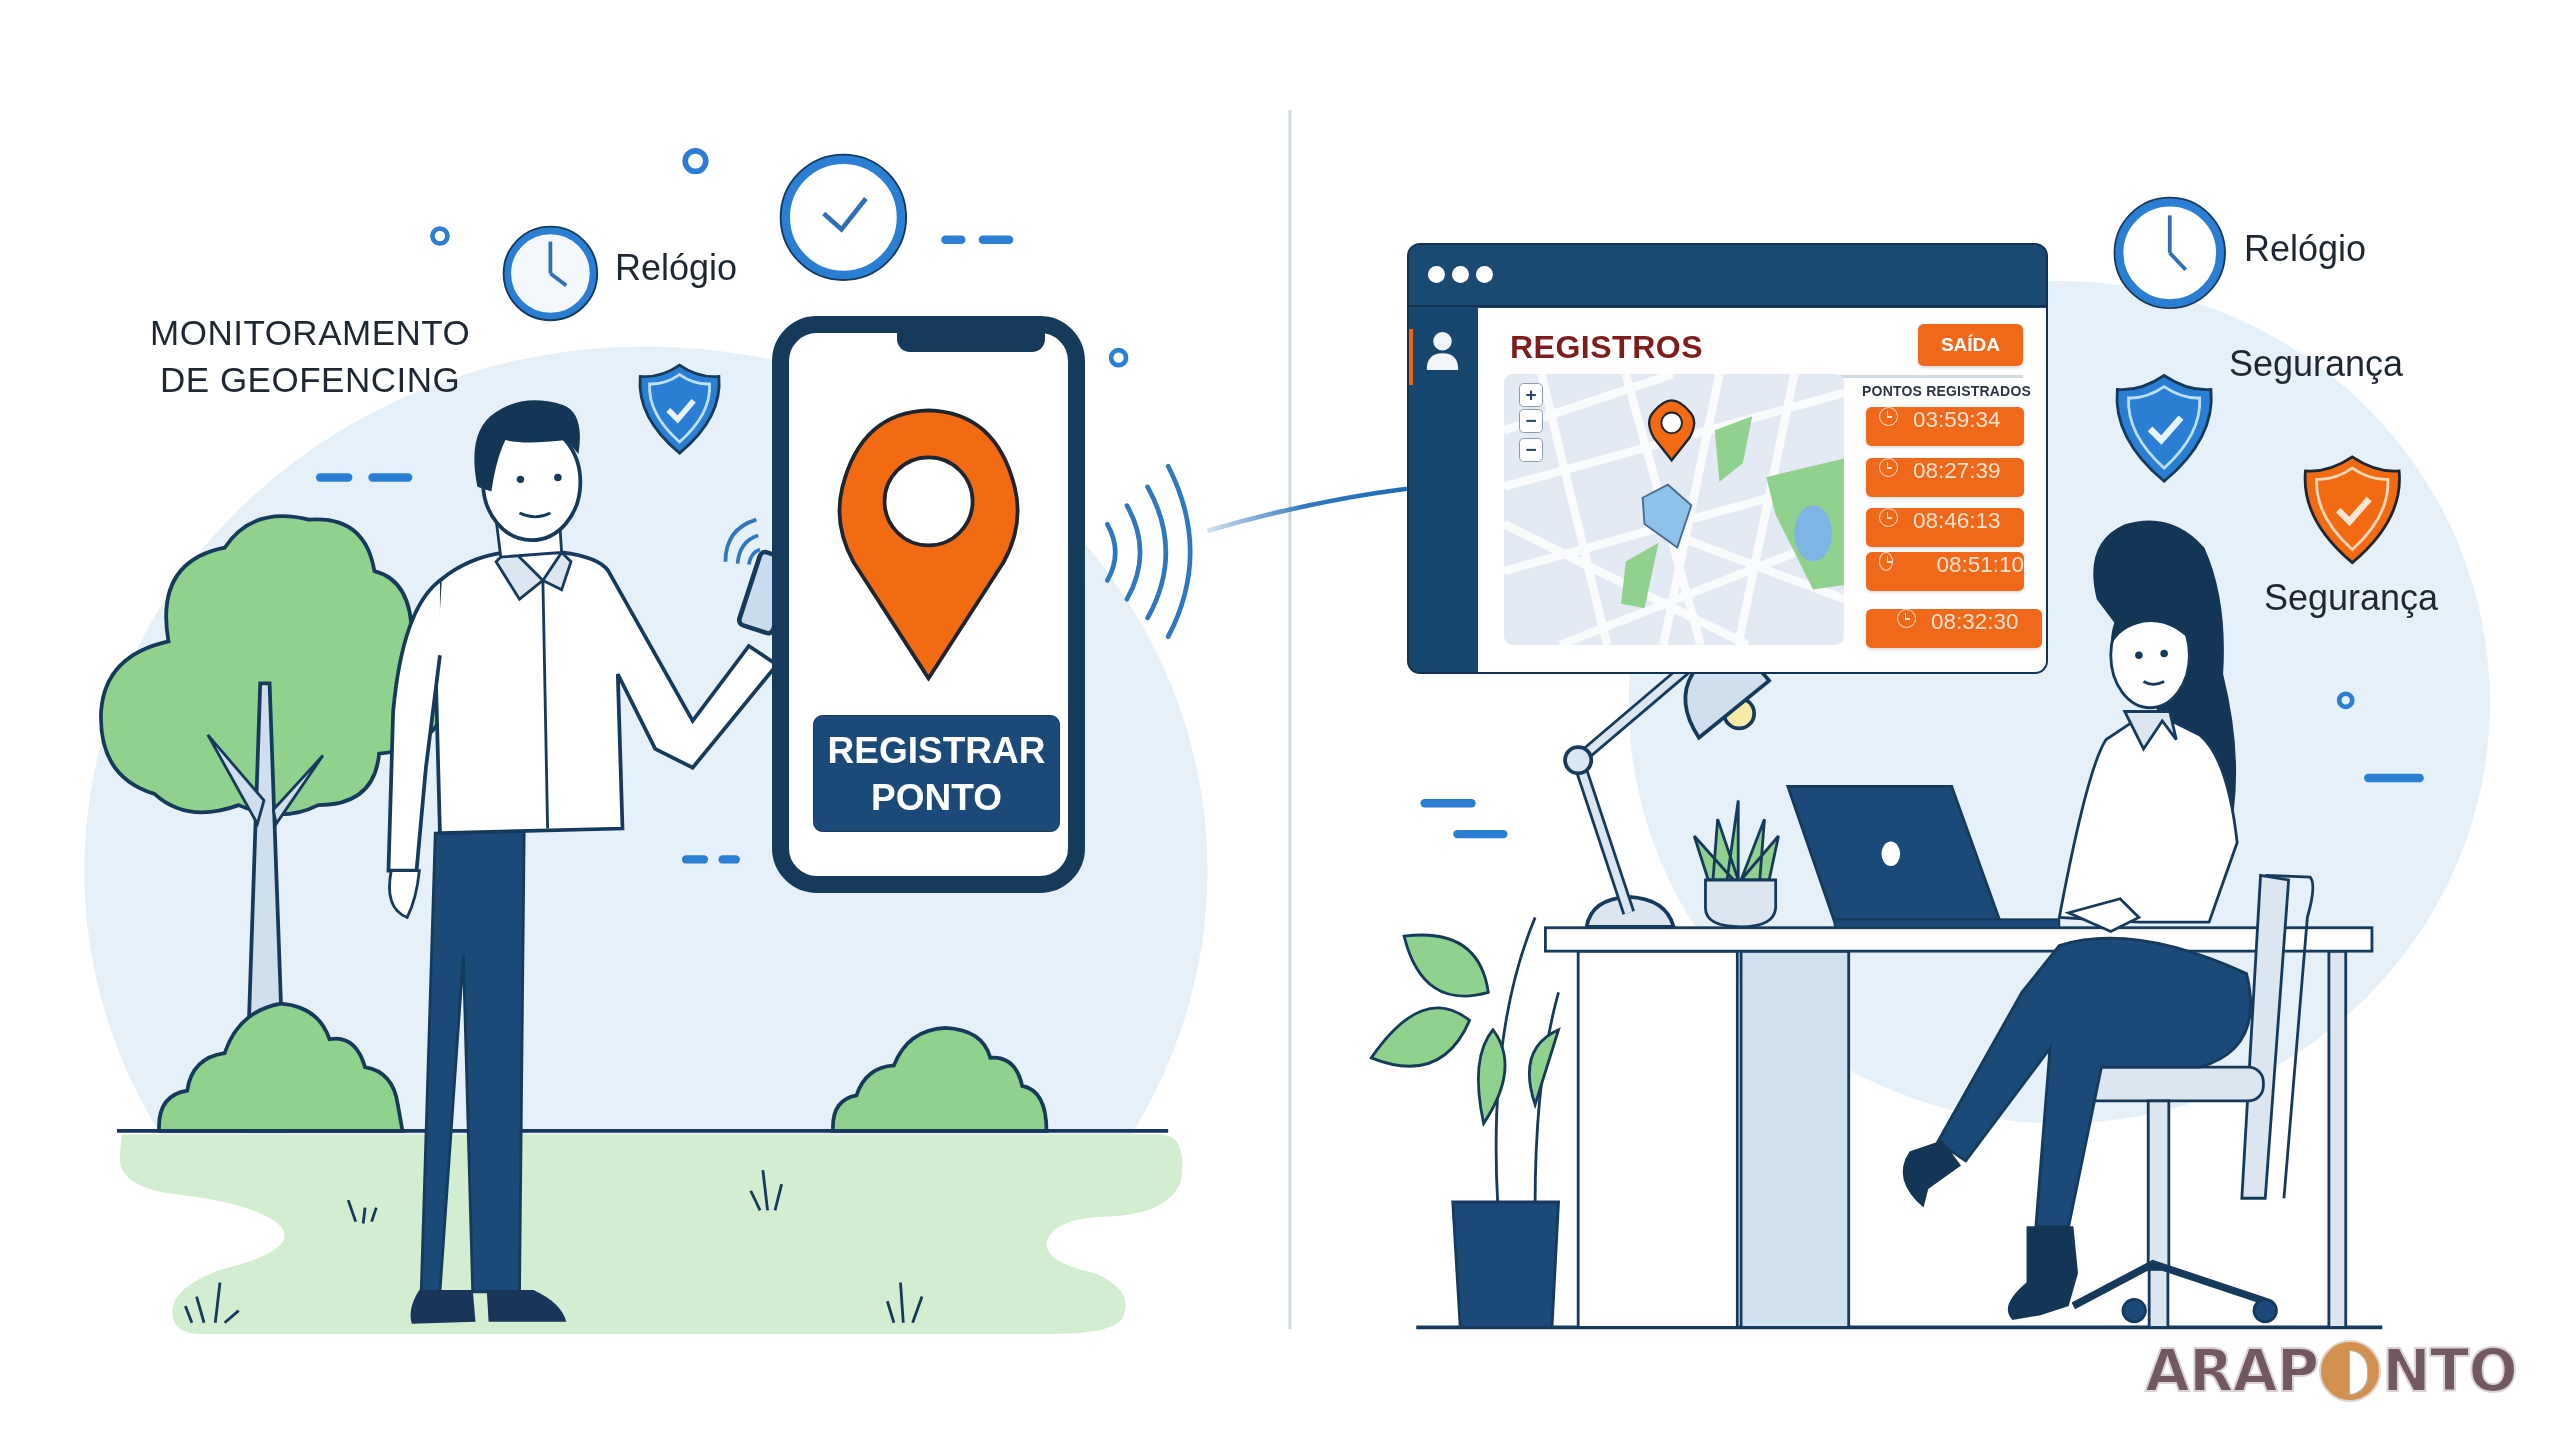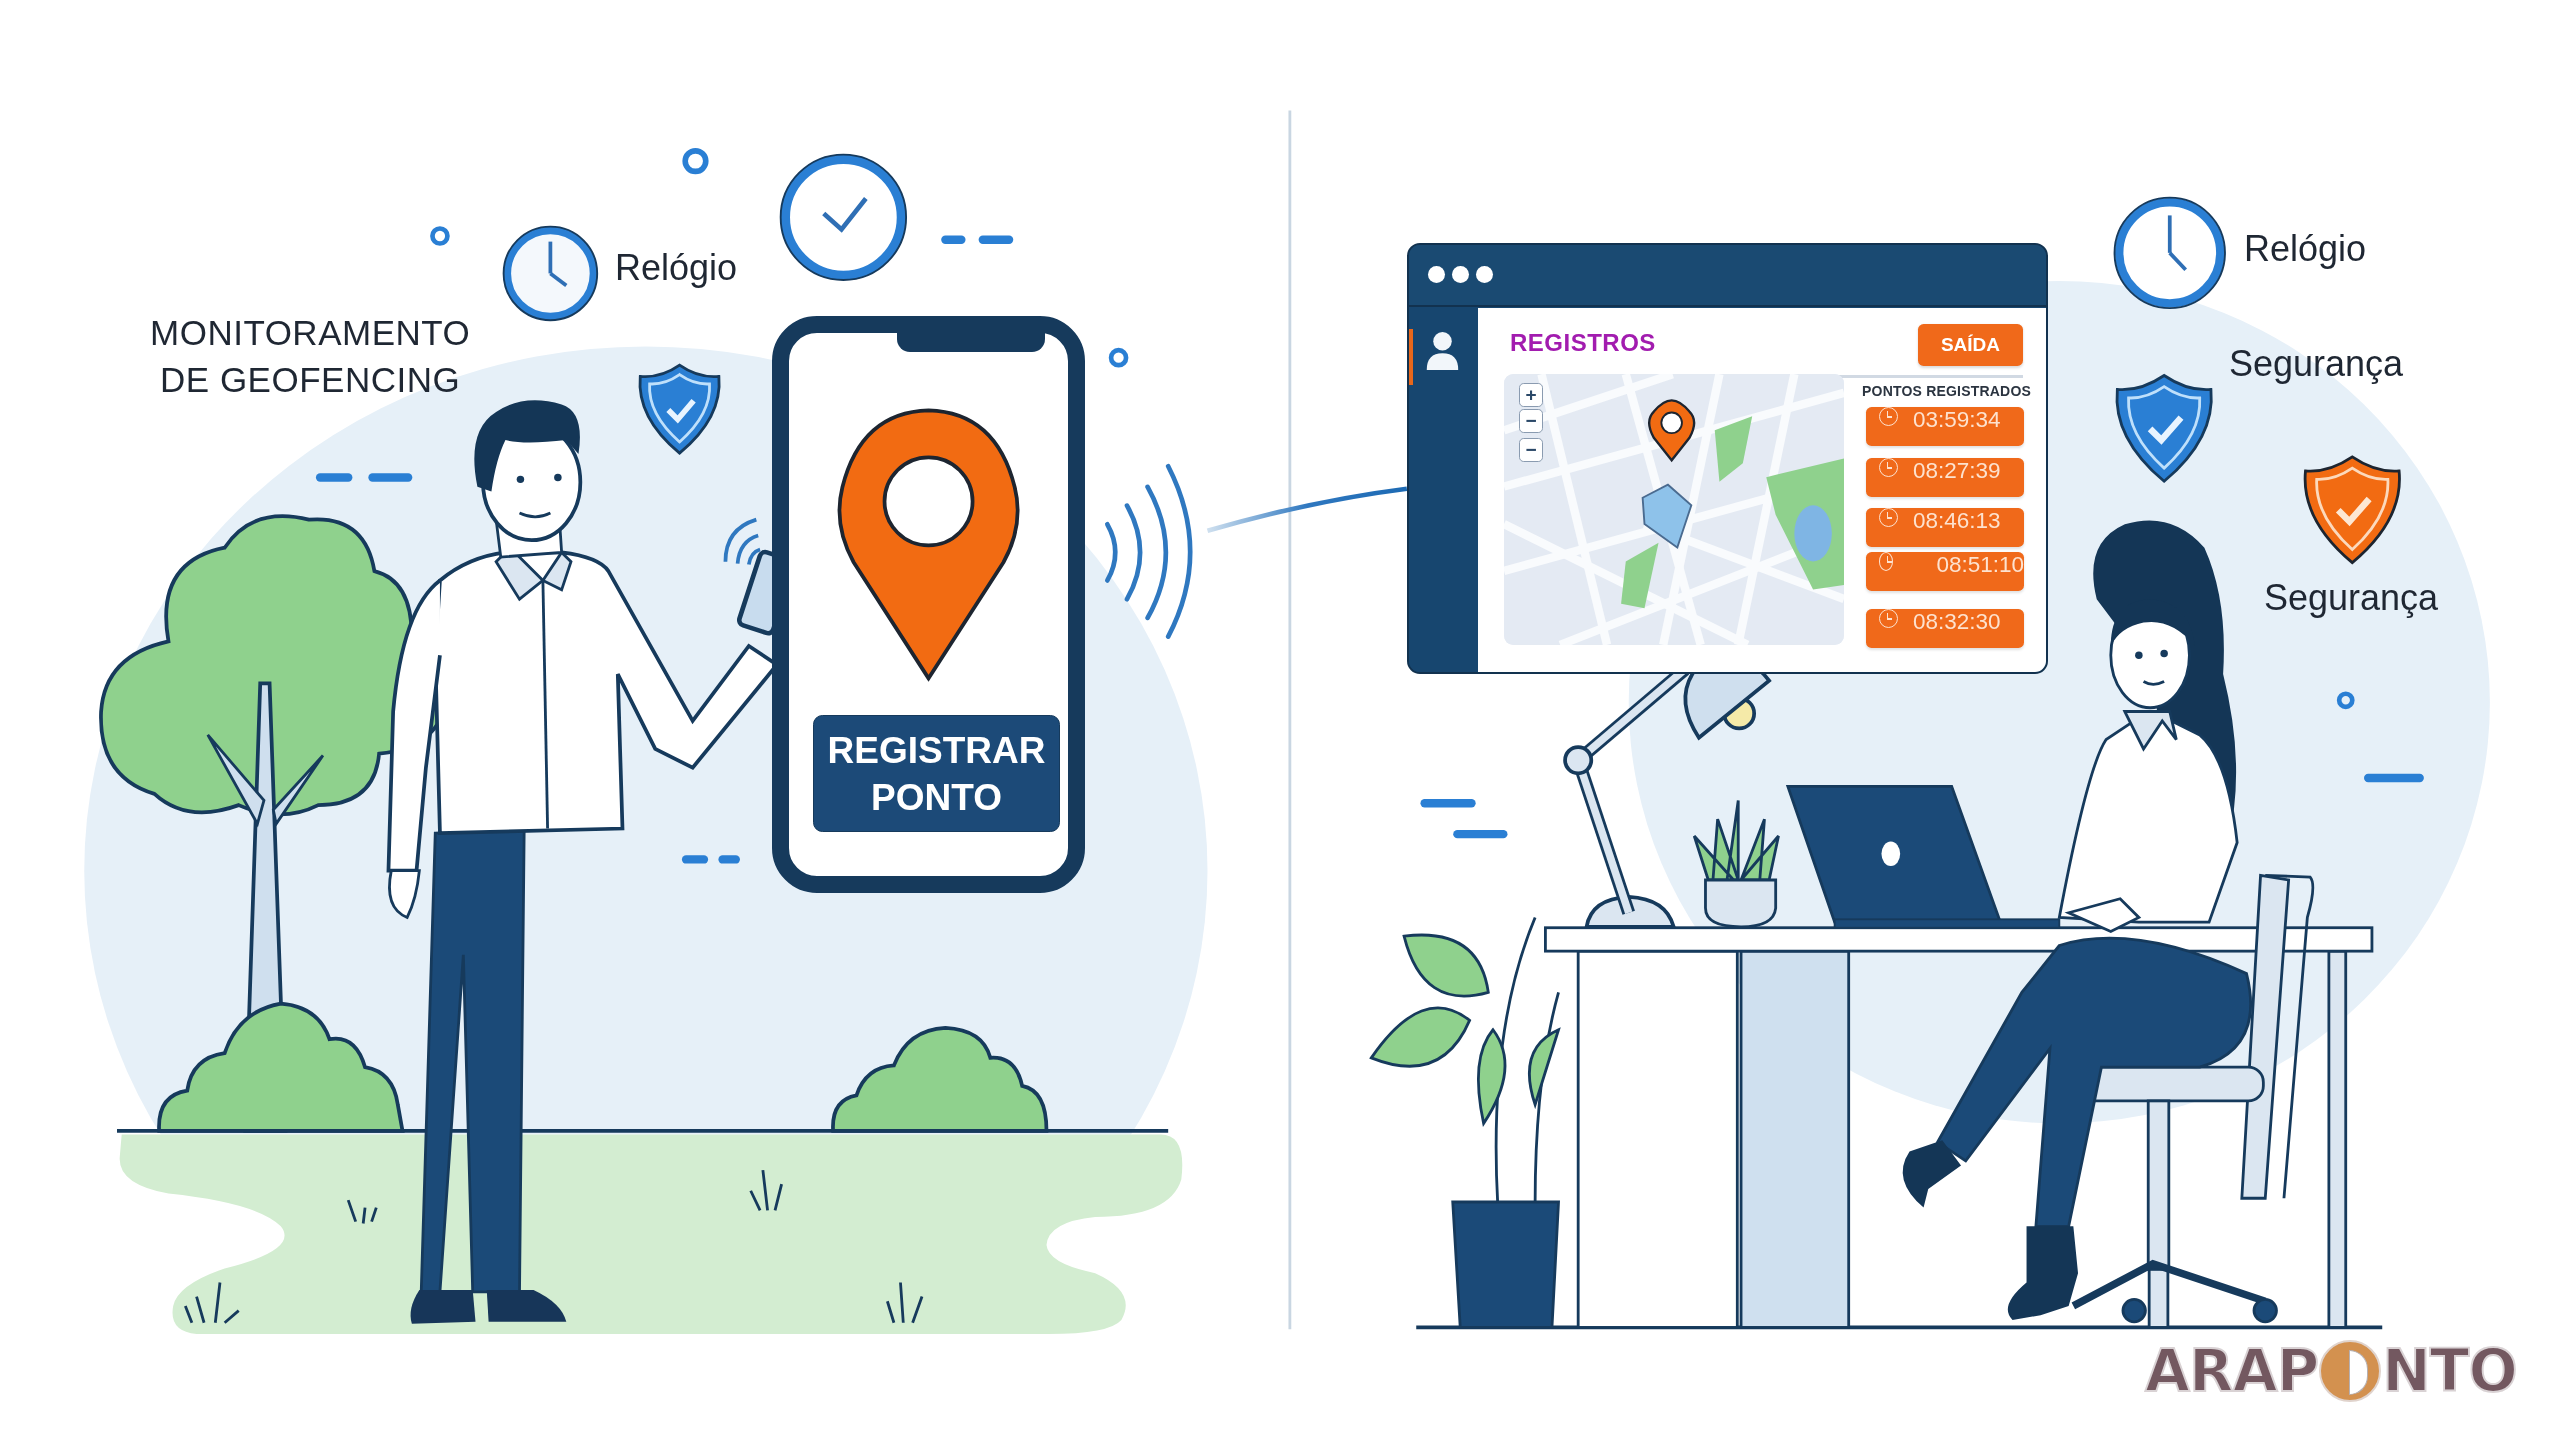--- a/index.html
+++ b/index.html
@@ -15,21 +15,21 @@
   .phone-notch { left: 897px; top: 329px; width: 148px; height: 22.5px; background: #163a5c; border-radius: 0 0 13px 13px; }
   .phone-btn { left: 813px; top: 715px; width: 247px; height: 117px; background: #1c4a78; border-radius: 9.4px; color: #ffffff; font-weight: bold; font-size: 37px; line-height: 47px; text-align: center; display: flex; flex-direction: column; justify-content: center; border: 1.9px solid #163a5c; box-sizing: border-box; cursor: pointer; }
 
   
   .browser { left: 1407px; top: 243px; width: 641px; height: 431px; background: #17466f; border-radius: 13px; border: 2.8px solid #12324f; box-sizing: border-box; overflow: hidden; }
   .titlebar { left: 0; top: 0; width: 100%; height: 60px; background: #1a4a72; border-bottom: 2.8px solid #12324f; }
   .dot { width: 17px; height: 17px; border-radius: 50%; background: #ffffff; top: 20.6px; }
   .sidebar { left: 0; top: 63px; width: 69px; bottom: 0; background: #17466f; }
   .side-accent { left: 0; top: 20.6px; width: 3.7px; height: 56px; background: #e8671b; }
   .content { left: 69px; top: 63px; right: 0; bottom: 0; background: #ffffff; }
-  .reg-title { left: 32px; top: 20.6px; font-size: 24px; font-weight: bold; color: #a21caf; letter-spacing: 0.5px; }
+  .reg-title { left: 32px; top: 20.6px; font-size: 32px; font-weight: bold; color: #7f1d1d; letter-spacing: 0.5px; }
   .saida { left: 440px; top: 16px; width: 105px; height: 42px; background: #f0691a; color: #ffffff; border-radius: 5.6px; font-size: 19px; font-weight: bold; display: flex; align-items: center; justify-content: center; box-shadow: 0 1.9px 2.8px rgba(0,0,0,0.15); cursor: pointer; }
   .hr { left: 32px; top: 67px; width: 513px; height: 2.8px; background: #d1d9e3; }
   .map { left: 26px; top: 66px; width: 340px; height: 271px; border-radius: 9.4px; overflow: hidden; background: #e4eaf3; }
   .pontos-title { left: 384px; top: 75px; font-size: 14px; font-weight: bold; color: #2b3440; letter-spacing: 0.2px; }
   .time-btn { left: 388px; width: 158px; height: 39px; background: #f0691a; border-radius: 5.6px; color: #fde2cf; font-size: 22.5px; display: flex; cursor: pointer; box-shadow: 0 1.9px 2.8px rgba(0,0,0,0.12); }
   .time-btn .clk { width: 19px; height: 19px; border: 1.9px solid #fde2cf; border-radius: 50%; margin-left: 13px; margin-right: 15px; position: relative; box-sizing: border-box; }
   .time-btn .clk::before { content: ""; position: absolute; left: 6.6px; top: 2.8px; width: 1.9px; height: 6.6px; background: #fde2cf; }
   .time-btn .clk::after { content: ""; position: absolute; left: 6.6px; top: 8.4px; width: 5.6px; height: 1.9px; background: #fde2cf; }
   .zoom-ctl { left: 15px; width: 24px; height: 24px; border: 1.9px solid #8a9bb0; border-radius: 4.7px; background: #ffffff; color: #2a4868; font-size: 19px; font-weight: bold; display: flex; align-items: center; justify-content: center; box-sizing: border-box; cursor: pointer; }
 
@@ -320,21 +320,21 @@
       <span>08:27:39</span>
     </div>
     <div class="abs time-btn" style="top:200px;">
       <span class="clk"></span>
       <span>08:46:13</span>
     </div>
     <div class="abs time-btn" style="top:244px;gap:28px;">
       <span class="clk"></span>
       <span>08:51:10</span>
     </div>
-    <div class="abs time-btn" style="top:301px;">
+    <div class="abs time-btn" style="top:301px;padding-left:18px;">
       <span class="clk"></span>
       <span>08:32:30</span>
     </div>
   </div>
 </div>
 
 <div class="abs logo">
   <span class="logo-txt">ARAP</span>
   <span class="logo-o"></span>
   <span class="logo-txt">NTO</span>

